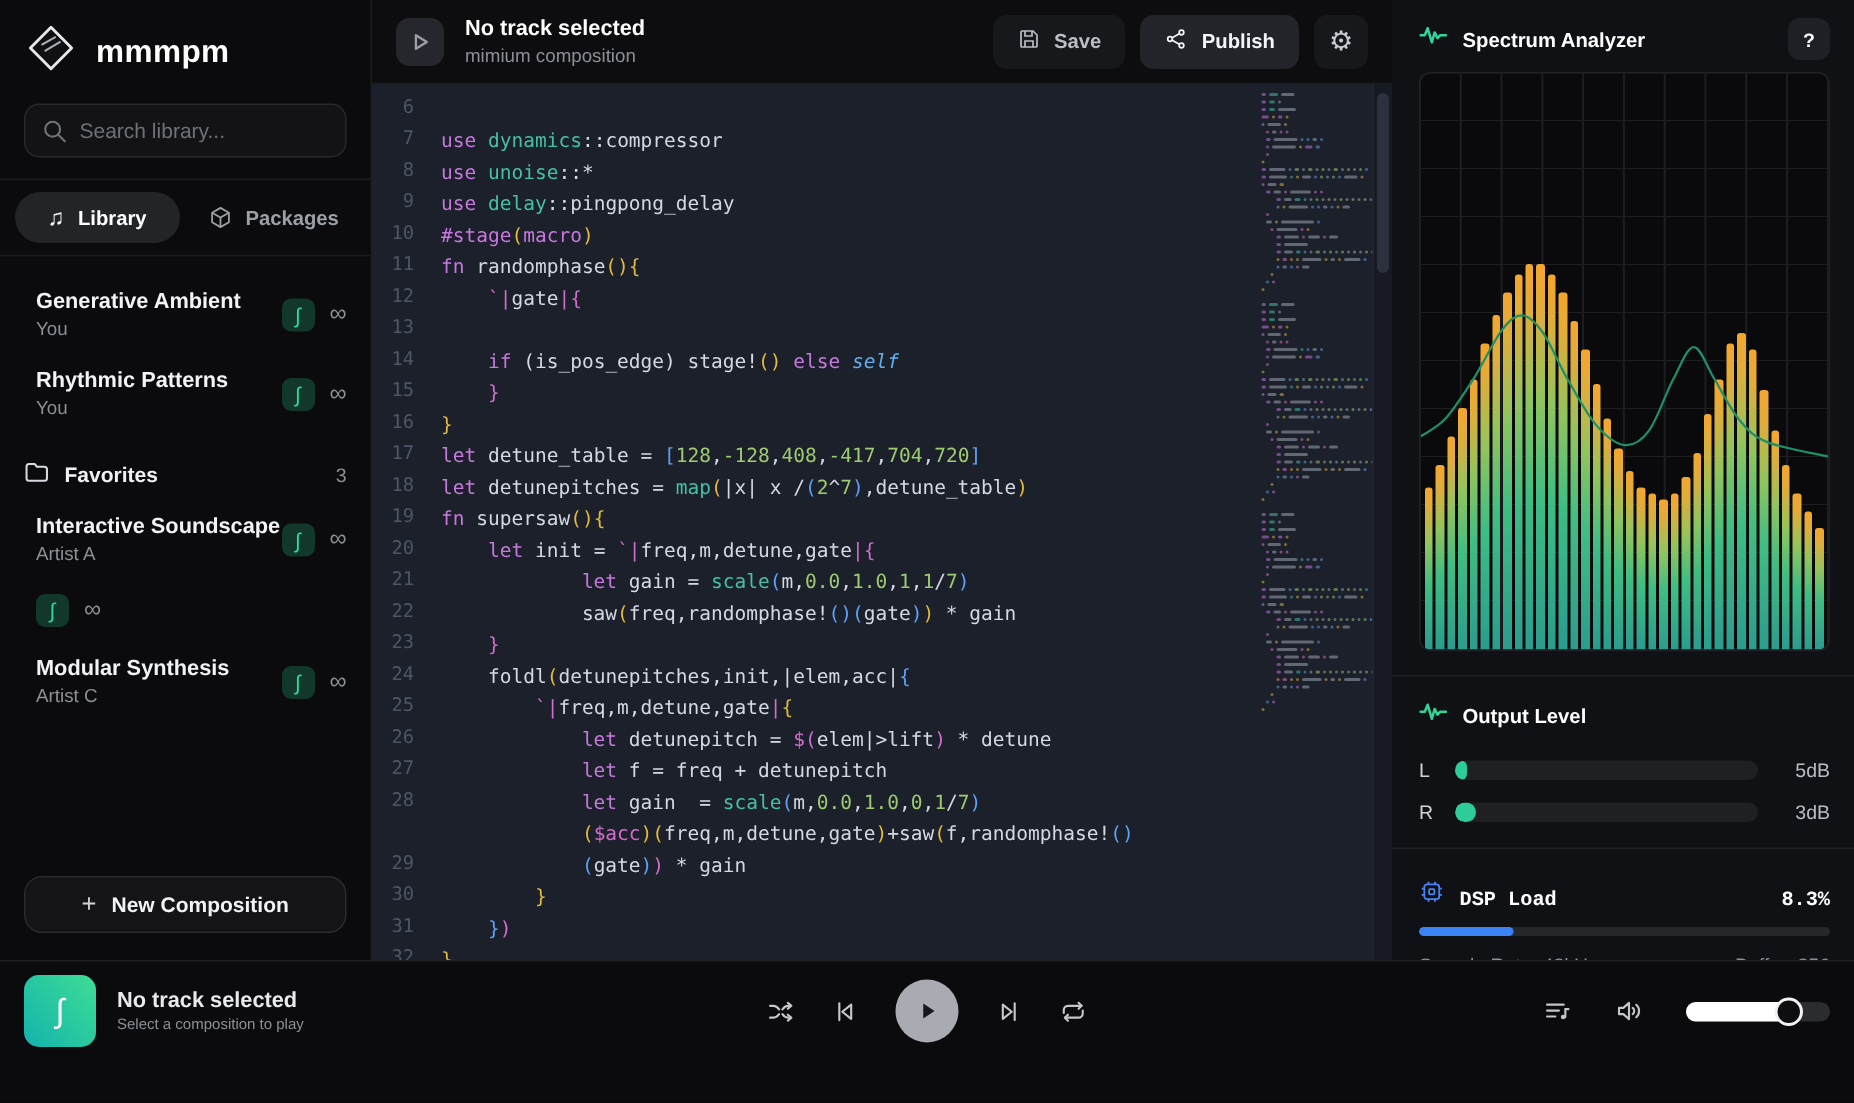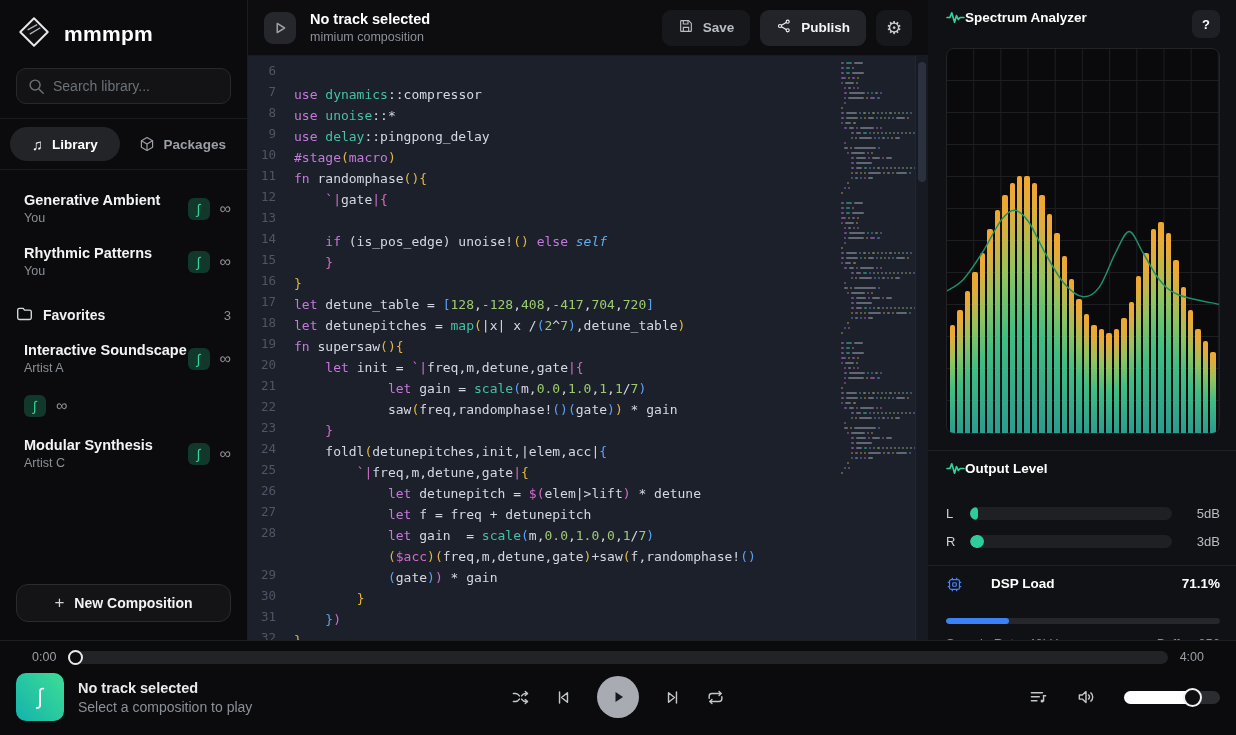--- a/index.html
+++ b/index.html
@@ -55,50 +55,50 @@
   .tk-num{color:#9ecb72;} .tk-self{color:#61afef;font-style:italic;}
   .minimap{position:absolute;top:6px;right:15px;width:72px;}
   .mrow{height:2px;margin-bottom:3px;display:flex;}
   .mseg{height:2px;border-radius:1px;margin-right:2px;opacity:.6;flex:none;}
   .vscroll{position:absolute;top:0;right:0;bottom:0;width:13px;background:#171a22;border-left:1px solid #232631;}
   .vthumb{position:absolute;top:6px;left:2px;width:8px;height:120px;border-radius:4px;background:#2c3140;}
 
   
   .rightpanel{grid-row:1;grid-column:3;background:#101114;display:flex;flex-direction:column;}
   .rsection{padding:10px 16px 16px 18px;border-bottom:1px solid #1e2024;}
-  .rheader{display:flex;align-items:flex-start;height:32px;margin-bottom:6px;}
+  .rheader{display:flex;align-items:center;gap:10px;height:32px;margin-bottom:6px;}
   .rtitle{font-size:13.5px;font-weight:700;color:#fff;}
   .help-btn{margin-left:auto;width:28px;height:28px;border-radius:8px;background:#1e2025;color:#fff;font-weight:700;font-size:13px;border:none;}
   .canvas{position:relative;height:386px;background:#0a0a0c;border:1px solid #222327;border-radius:8px;overflow:hidden;background-image:linear-gradient(#1d1e22 1px,transparent 1px),linear-gradient(90deg,#1d1e22 1px,transparent 1px);background-size:27.2px 32px;background-position:-1px -1px;}
   .bars{position:absolute;left:3px;right:3px;top:0;bottom:0;display:flex;align-items:flex-end;gap:2px;}
   .bar{flex:1;border-radius:2px 2px 0 0;background:linear-gradient(to bottom,#f4a62e 0%,#e0ad3a 12%,#93c45c 34%,#3fbe83 60%,#2b9c8e 100%);}
   .curvesvg{position:absolute;inset:0;width:100%;height:100%;}
   .meter-row{display:flex;align-items:center;gap:12px;margin-top:13px;}
   .mlabel{width:12px;color:#cfd2d7;font-size:13px;}
   .mtrack{flex:1;height:13px;border-radius:7px;background:#1e2024;position:relative;overflow:hidden;}
   .mfill{position:absolute;left:0;top:0;bottom:0;border-radius:7px;background:#2ecc9a;}
   .mval{width:36px;text-align:right;color:#b9bdc3;font-size:13px;}
-  .dsp-head{display:flex;align-items:flex-start;gap:28px;height:32px;}
+  .dsp-head{display:flex;align-items:flex-end;gap:10px;height:32px;font-family:Liberation Mono, monospace;}
   .dsp-val{margin-left:auto;font-size:13.5px;font-weight:700;color:#fff;}
   .dsp-track{height:6px;border-radius:3px;background:#26272b;margin-top:10px;overflow:hidden;}
   .dsp-fill{height:100%;background:#3b82f6;border-radius:3px;}
   .dsp-sub{display:flex;justify-content:space-between;color:#8b8f98;font-size:13px;margin-top:12px;}
   .rsection.last{border-bottom:none;}
 
   
   .transport{grid-row:2;grid-column:1/4;background:#0b0b0d;border-top:1px solid #1e1f22;position:relative;}
   .progress-row{display:flex;align-items:center;padding:9px 32px 0;gap:12px;}
   .ptime{font-size:12.5px;color:#9b9fa6;flex:none;}
   .ptrack{flex:1;height:13px;border-radius:7px;background:#222327;position:relative;}
   .pknob{position:absolute;left:0;top:-1px;width:15px;height:15px;border-radius:50%;border:2px solid #e8e9eb;background:#0b0b0d;}
   .player-row{display:flex;align-items:center;padding:9px 16px 0;position:relative;}
   .art{width:48px;height:48px;border-radius:10px;background:linear-gradient(50deg,#12b3ad,#3fdd95);display:flex;align-items:center;justify-content:center;font-size:22px;color:#fff;flex:none;}
   .ptitles{margin-left:14px;}
   .ptitles .t{font-size:14.5px;font-weight:600;color:#e9eaec;}
-  .ptitles .s{font-size:14px;color:#8c9097;margin-top:3px;}
+  .ptitles .s{font-size:10px;color:#8c9097;margin-top:3px;}
   .controls{position:absolute;left:50%;transform:translateX(-50%);display:flex;align-items:center;gap:24px;top:12px;}
   .ctl{background:none;border:none;padding:0;display:flex;align-items:center;}
   .play-big{width:42px;height:42px;border-radius:50%;background:#a8acb2;display:flex;align-items:center;justify-content:center;border:none;}
   .right-ctls{margin-left:auto;display:flex;align-items:center;gap:28px;}
   .vol-slider{width:96px;height:13px;border-radius:7px;background:#2b2c30;position:relative;}
   .vol-fill{position:absolute;left:0;top:0;bottom:0;border-radius:7px;background:#fff;}
   .vol-knob{position:absolute;top:-3px;width:19px;height:19px;border-radius:50%;background:#0e0e10;border:2px solid #f2f2f3;}
 </style>
 </head>
 <body>
@@ -228,21 +228,21 @@
     </header>
     <div class="editor">
       <div class="code">
           <div class="cline"><div class="gut">6</div><div class="ctxt"><span><span></span><span class="tk-kw">use </span><span class="tk-type">dynamics</span><span class="tk-fg">::compressor</span></span></div></div>
           <div class="cline"><div class="gut">7</div><div class="ctxt"><span><span></span><span class="tk-kw">use </span><span class="tk-type">unoise</span><span class="tk-fg">::*</span></span></div></div>
           <div class="cline"><div class="gut">8</div><div class="ctxt"><span><span></span><span class="tk-kw">use </span><span class="tk-type">delay</span><span class="tk-fg">::pingpong_delay</span></span></div></div>
           <div class="cline"><div class="gut">9</div><div class="ctxt"><span><span></span><span class="tk-kw">#stage</span><span class="tk-b1">(</span><span class="tk-kw">macro</span><span class="tk-b1">)</span></span></div></div>
           <div class="cline"><div class="gut">10</div><div class="ctxt"><span><span></span><span class="tk-kw">fn </span><span class="tk-fg">randomphase</span><span class="tk-b1">(){</span></span></div></div>
           <div class="cline"><div class="gut">11</div><div class="ctxt"><span class="guide" style="left: 4ch;"></span><span><span>    </span><span class="tk-lam">`|</span><span class="tk-fg">gate</span><span class="tk-lam">|</span><span class="tk-lam">{</span></span></div></div>
           <div class="cline"><div class="gut">12</div><div class="ctxt"><span class="guide" style="left: 4ch;"></span></div></div>
-          <div class="cline"><div class="gut">13</div><div class="ctxt"><span class="guide" style="left: 4ch;"></span><span><span>    </span><span class="tk-kw">if </span><span class="tk-fg">(is_pos_edge) unoise!</span><span class="tk-b1">()</span><span class="tk-kw"> else </span><span class="tk-self">self</span></span></div></div>
+          <div class="cline"><div class="gut">13</div><div class="ctxt"><span class="guide" style="left: 4ch;"></span><span><span>    </span><span class="tk-kw">if </span><span class="tk-fg">(is_pos_edge) stage!</span><span class="tk-b1">()</span><span class="tk-kw"> else </span><span class="tk-self">self</span></span></div></div>
           <div class="cline"><div class="gut">14</div><div class="ctxt"><span class="guide" style="left: 4ch;"></span><span><span>    </span><span class="tk-lam">}</span></span></div></div>
           <div class="cline"><div class="gut">15</div><div class="ctxt"><span><span></span><span class="tk-b1">}</span></span></div></div>
           <div class="cline"><div class="gut">16</div><div class="ctxt"><span><span></span><span class="tk-kw">let </span><span class="tk-fg">detune_table = </span><span class="tk-b3">[</span><span class="tk-num">128</span><span class="tk-fg">,</span><span class="tk-num">-128</span><span class="tk-fg">,</span><span class="tk-num">408</span><span class="tk-fg">,</span><span class="tk-num">-417</span><span class="tk-fg">,</span><span class="tk-num">704</span><span class="tk-fg">,</span><span class="tk-num">720</span><span class="tk-b3">]</span></span></div></div>
           <div class="cline"><div class="gut">17</div><div class="ctxt"><span><span></span><span class="tk-kw">let </span><span class="tk-fg">detunepitches = </span><span class="tk-type">map</span><span class="tk-b1">(</span><span class="tk-fg">|x| x /</span><span class="tk-b3">(</span><span class="tk-num">2</span><span class="tk-fg">^</span><span class="tk-num">7</span><span class="tk-b3">)</span><span class="tk-fg">,detune_table</span><span class="tk-b1">)</span></span></div></div>
           <div class="cline"><div class="gut">18</div><div class="ctxt"><span><span></span><span class="tk-kw">fn </span><span class="tk-fg">supersaw</span><span class="tk-b1">(){</span></span></div></div>
           <div class="cline"><div class="gut">19</div><div class="ctxt"><span class="guide" style="left: 4ch;"></span><span><span>    </span><span class="tk-kw">let </span><span class="tk-fg">init = </span><span class="tk-lam">`|</span><span class="tk-fg">freq,m,detune,gate</span><span class="tk-lam">|</span><span class="tk-lam">{</span></span></div></div>
           <div class="cline"><div class="gut">20</div><div class="ctxt"><span class="guide" style="left: 4ch;"></span><span class="guide" style="left: 8ch;"></span><span class="guide" style="left: 12ch;"></span><span><span>            </span><span class="tk-kw">let </span><span class="tk-fg">gain = </span><span class="tk-type">scale</span><span class="tk-b3">(</span><span class="tk-fg">m,</span><span class="tk-num">0.0</span><span class="tk-fg">,</span><span class="tk-num">1.0</span><span class="tk-fg">,</span><span class="tk-num">1</span><span class="tk-fg">,</span><span class="tk-num">1</span><span class="tk-fg">/</span><span class="tk-num">7</span><span class="tk-b3">)</span></span></div></div>
           <div class="cline"><div class="gut">21</div><div class="ctxt"><span class="guide" style="left: 4ch;"></span><span class="guide" style="left: 8ch;"></span><span class="guide" style="left: 12ch;"></span><span><span>            </span><span class="tk-fg">saw</span><span class="tk-b1">(</span><span class="tk-fg">freq,randomphase!</span><span class="tk-b3">()</span><span class="tk-b3">(</span><span class="tk-fg">gate</span><span class="tk-b3">)</span><span class="tk-b1">)</span><span class="tk-fg"> * gain</span></span></div></div>
           <div class="cline"><div class="gut">22</div><div class="ctxt"><span class="guide" style="left: 4ch;"></span><span><span>    </span><span class="tk-lam">}</span></span></div></div>
           <div class="cline"><div class="gut">23</div><div class="ctxt"><span class="guide" style="left: 4ch;"></span><span><span>    </span><span class="tk-fg">foldl</span><span class="tk-b1">(</span><span class="tk-fg">detunepitches,init,|elem,acc|</span><span class="tk-b3">{</span></span></div></div>
@@ -940,40 +940,33 @@
         </div>
     </section>
     <section class="rsection last">
       <div class="dsp-head">
         <span><svg width="17" height="17" viewBox="0 0 24 24" fill="none" stroke="#4a83f5" stroke-width="1.7">
               <rect x="5" y="5" width="14" height="14" rx="2.5"></rect>
               <rect x="9.5" y="9.5" width="5" height="5" rx="1"></rect>
               <path d="M9 2.5v2.5 M15 2.5v2.5 M9 19v2.5 M15 19v2.5 M2.5 9h2.5 M2.5 15h2.5 M19 9h2.5 M19 15h2.5"></path>
             </svg></span>
         <span class="rtitle">DSP Load</span>
-        <span class="dsp-val">71.1%</span>
+        <span class="dsp-val">8.3%</span>
       </div>
       <div class="dsp-track">
         <div class="dsp-fill" style="width: 23%;"></div>
       </div>
       <div class="dsp-sub">
         <span>Sample Rate: 48kHz</span>
         <span>Buffer: 256</span>
       </div>
     </section>
   </aside>
 
   <footer class="transport">
-    <div class="progress-row">
-      <span class="ptime">0:00</span>
-      <div class="ptrack">
-        <div class="pknob"></div>
-      </div>
-      <span class="ptime">4:00</span>
-    </div>
     <div class="player-row">
       <div class="art">
           <span>∫</span>
         </div>
       <div class="ptitles">
         <div class="t">No track selected</div>
         <div class="s">Select a composition to play</div>
       </div>
       <div class="controls">
         <button class="ctl">

